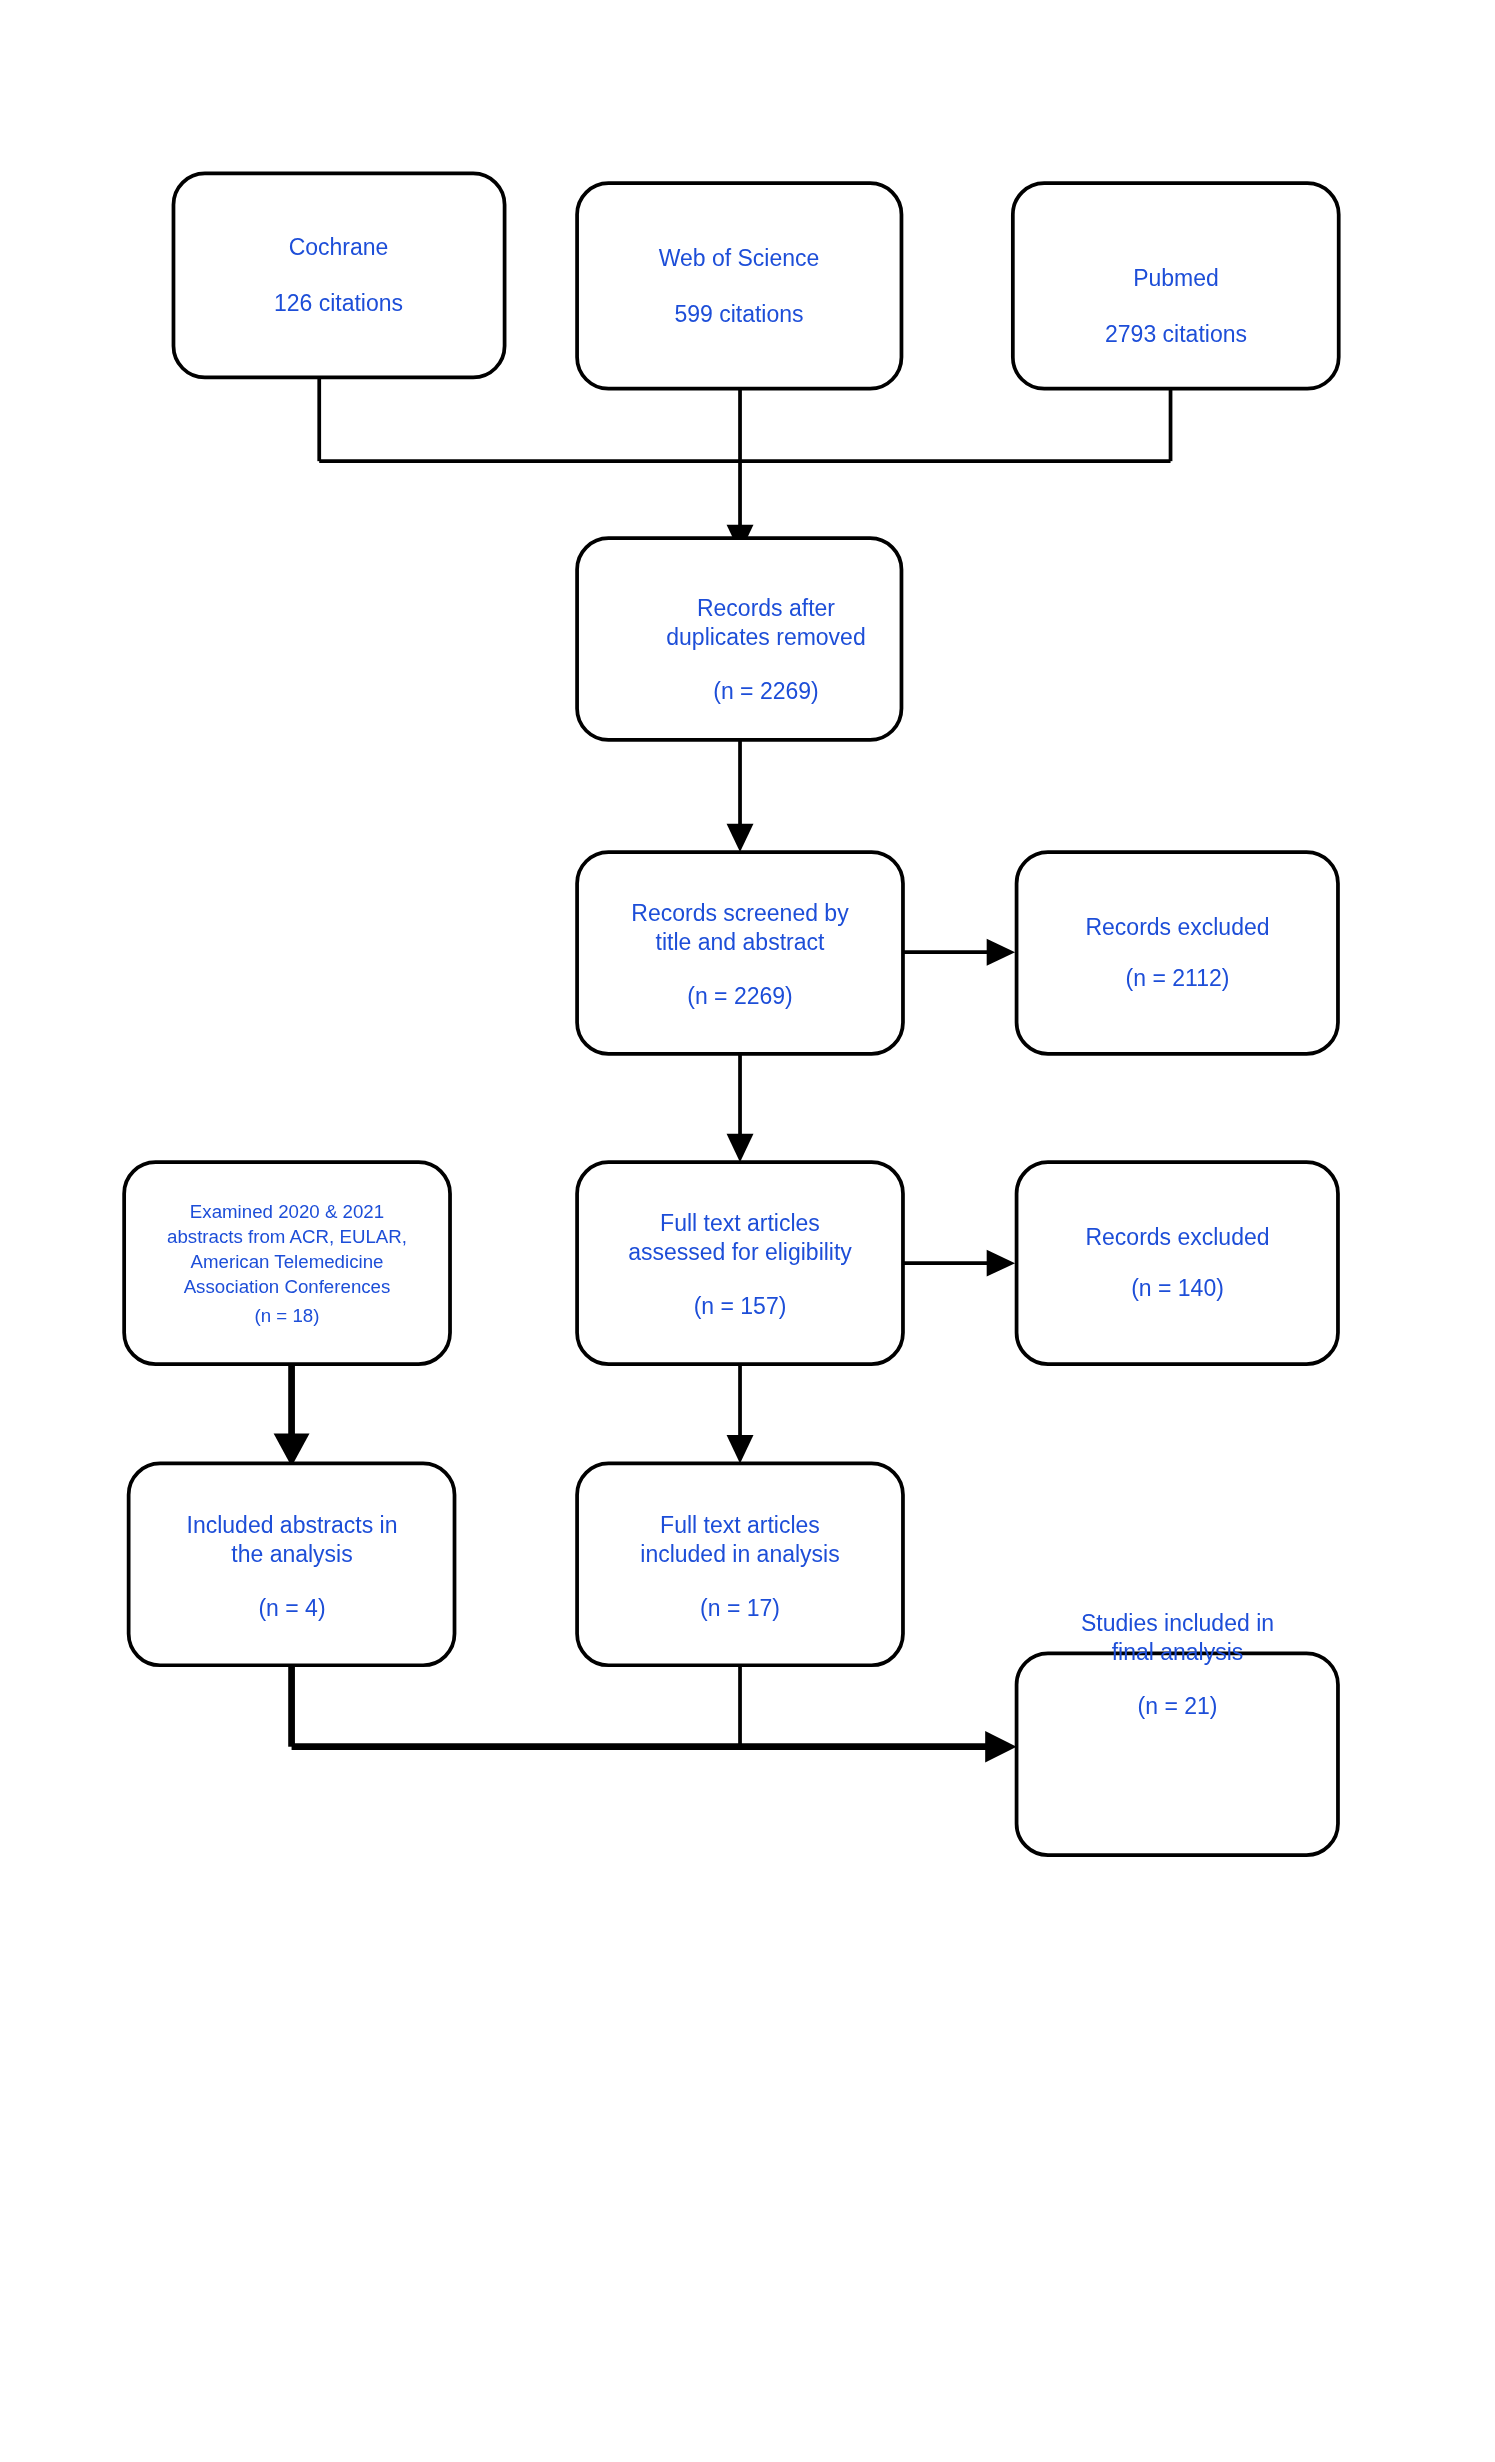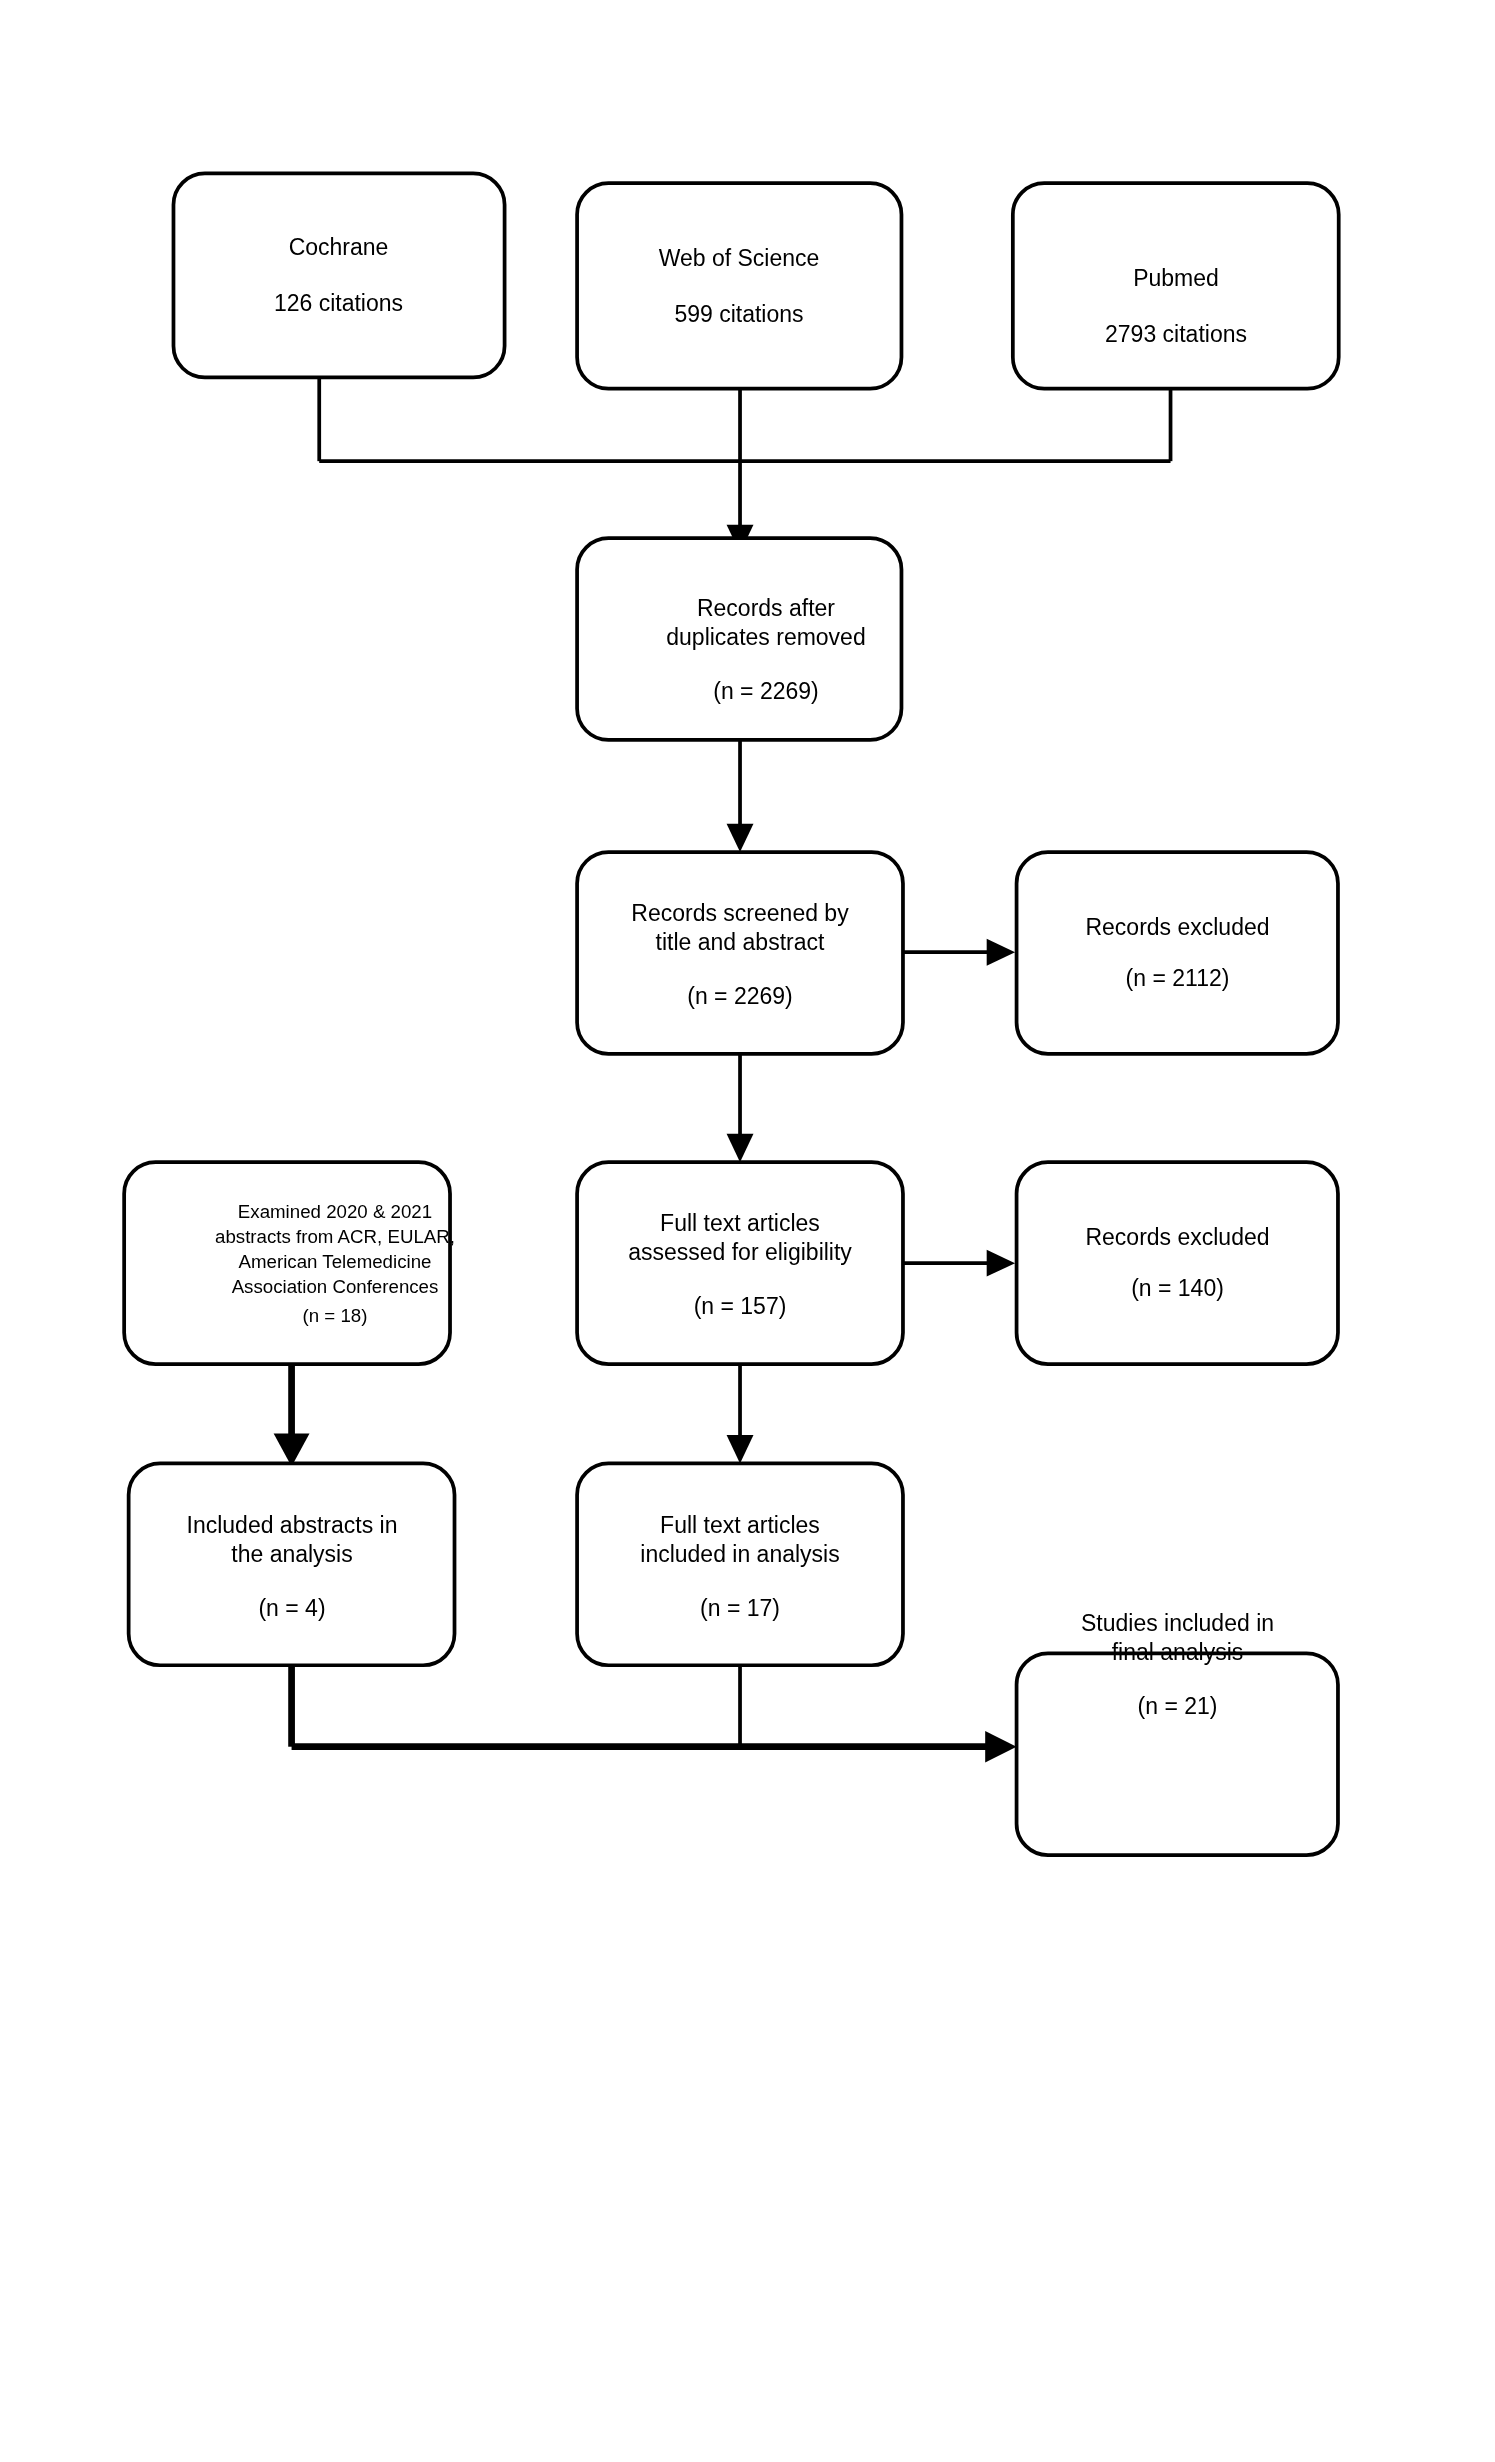--- a/index.html
+++ b/index.html
@@ -50,21 +50,21 @@
     stroke: none;
   }
   .node-label {
     position: absolute;
     display: flex;
     flex-direction: column;
     align-items: center;
     justify-content: center;
     text-align: center;
     font-family: "Liberation Sans", sans-serif;
-    color: #000000;
+    color: #1d4ed8;
     line-height: 1.0;
     pointer-events: none;
   }
   .node-label .tline {
     display: block;
     white-space: nowrap;
   }
   .lbl-main {
     font-size: 23px;
   }
@@ -174,21 +174,21 @@
     <span class="gap-md"></span>
     <span class="tline">(n = 2269)</span>
   </div>
 
   <div class="node-label lbl-main" style="left:1017px; top:852px; width:321px; height:202px;">
     <span class="tline">Records excluded</span>
     <span class="gap-md"></span>
     <span class="tline">(n = 2112)</span>
   </div>
 
-  <div class="node-label lbl-small" style="left:124px; top:1162px; width:326px; height:202px;margin-left:48px;">
+  <div class="node-label lbl-small" style="left:124px; top:1162px; width:326px; height:202px;">
     <span class="tline ln">Examined 2020 &amp; 2021</span>
     <span class="tline ln">abstracts from ACR, EULAR,</span>
     <span class="tline ln">American Telemedicine</span>
     <span class="tline ln">Association Conferences</span>
     <span class="gap-sm"></span>
     <span class="tline">(n = 18)</span>
   </div>
 
   <div class="node-label lbl-main" style="left:577px; top:1162px; width:326px; height:202px;">
     <span class="tline ln">Full text articles</span>

